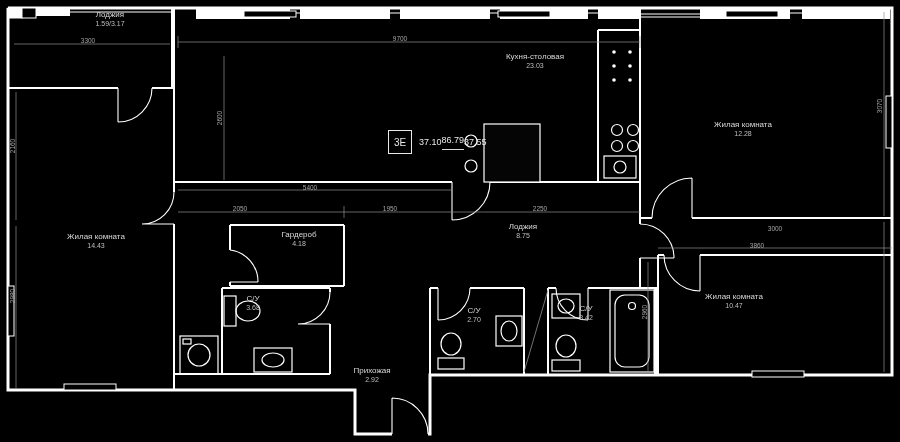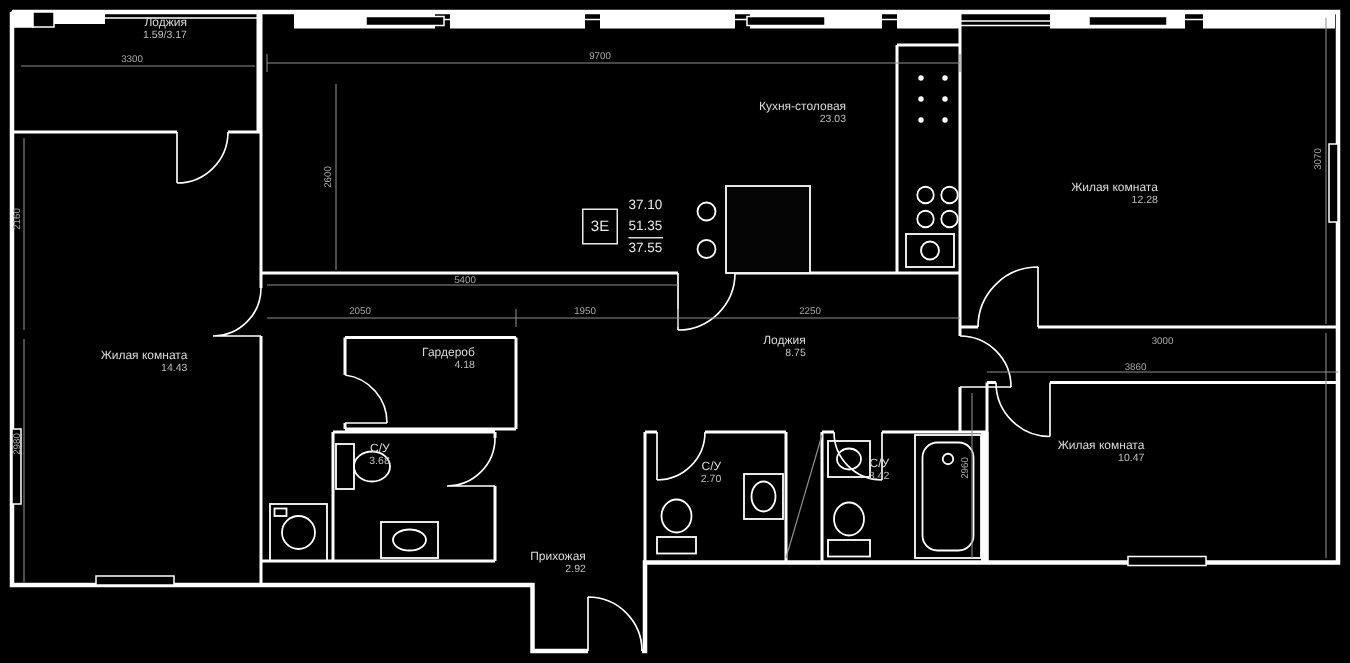--- a/index.html
+++ b/index.html
@@ -1,30 +1,30 @@
 <!DOCTYPE html>
 <html><head>
 <meta charset="utf-8">
 <style>
   html,body{margin:0;padding:0;background:#000;}
   .stage{position:relative;width:900px;height:442px;background:#000;overflow:hidden;
          font-family:"Liberation Sans",sans-serif;}
   .stage svg{position:absolute;left:0;top:0;}
-  .room-label{position:absolute;transform:translateX(-50%);text-align:right;
+  .room-label{position:absolute;transform:translateX(-50%);text-align:center;
               color:#d9d9d9;line-height:1.25;white-space:nowrap;}
   .room-label .rname{font-size:8px;}
   .room-label .rarea{font-size:7px;color:#bfbfbf;}
   .dim{position:absolute;font-size:6.5px;color:#a5a5a5;white-space:nowrap;
        transform:translate(-50%,-50%);}
   .dim.v{transform:translate(-50%,-50%) rotate(-90deg);}
   .info-box{position:absolute;left:388px;top:130px;display:flex;align-items:center;
             gap:7px;color:#e9e9e9;}
   .type-box{width:22px;height:22px;border:1px solid #e9e9e9;display:flex;
             align-items:center;justify-content:center;font-size:10px;}
-  .areas{display:flex;flex-direction:column;align-items:flex-end;font-size:9px;line-height:1.5;}
+  .areas{display:flex;align-items:flex-end;font-size:9px;line-height:1.5;}
   .areas .mid{border-bottom:1px solid #d9d9d9;padding-bottom:1px;}
 </style>
 </head>
 <body style="background: rgb(0, 0, 0);">
 
 <div class="stage">
 
   <svg width="900" height="442" viewBox="0 0 900 442">
 
     <g stroke="#ffffff" stroke-width="3" fill="none">
@@ -174,21 +174,21 @@
                M884,12 V216 M884,222 V372
                M16,92 V220 M16,226 V388
                M14,44 H170"></path>
     </g>
   </svg>
 
   <div class="room-label" style="left:110px;top:10px">
     <div class="rname">Лоджия</div>
     <div class="rarea">1.59/3.17</div>
   </div>
-  <div class="room-label" style="left:535px;top:66px">
+  <div class="room-label" style="left:535px;top:52px">
     <div class="rname">Кухня-столовая</div>
     <div class="rarea">23.03</div>
   </div>
   <div class="room-label" style="left:743px;top:120px">
     <div class="rname">Жилая комната</div>
     <div class="rarea">12.28</div>
   </div>
   <div class="room-label" style="left:96px;top:232px">
     <div class="rname">Жилая комната</div>
     <div class="rarea">14.43</div>
@@ -219,21 +219,21 @@
   </div>
   <div class="room-label" style="left:372px;top:366px">
     <div class="rname">Прихожая</div>
     <div class="rarea">2.92</div>
   </div>
 
   <div class="info-box">
     <div class="type-box">3Е</div>
     <div class="areas">
       <div>37.10</div>
-      <div class="mid">51.35</div>
+      <div class="mid">86.79</div>
       <div>37.55</div>
     </div>
   </div>
 
   <span class="dim" style="left:400px;top:38px">9700</span>
   <span class="dim v" style="left:219px;top:118px">2600</span>
   <span class="dim" style="left:310px;top:187px">5400</span>
   <span class="dim" style="left:240px;top:208px">2050</span>
   <span class="dim" style="left:390px;top:208px">1950</span>
   <span class="dim" style="left:540px;top:208px">2250</span>

